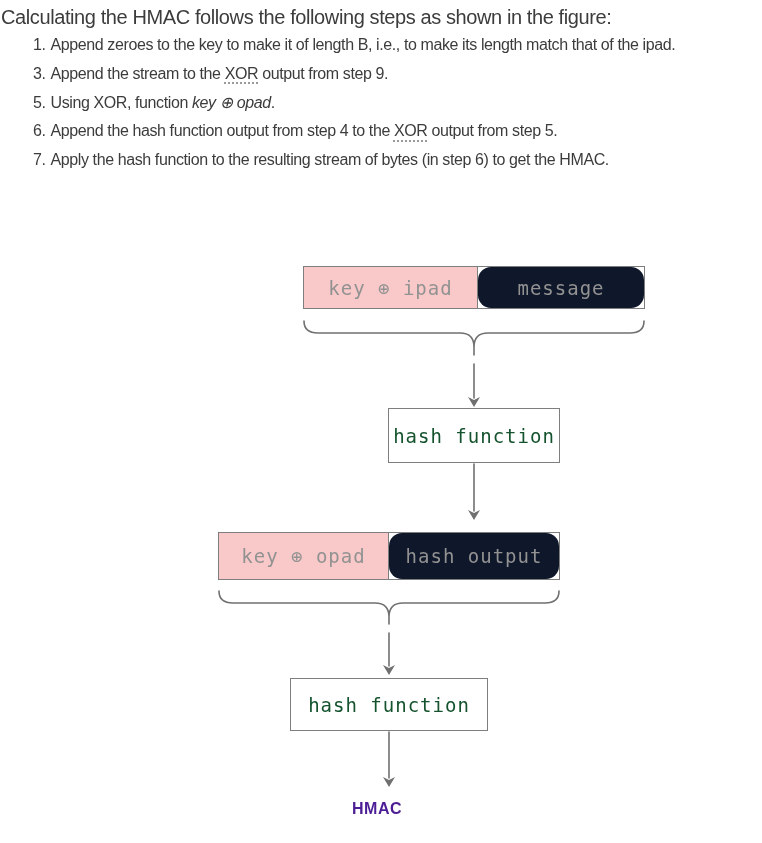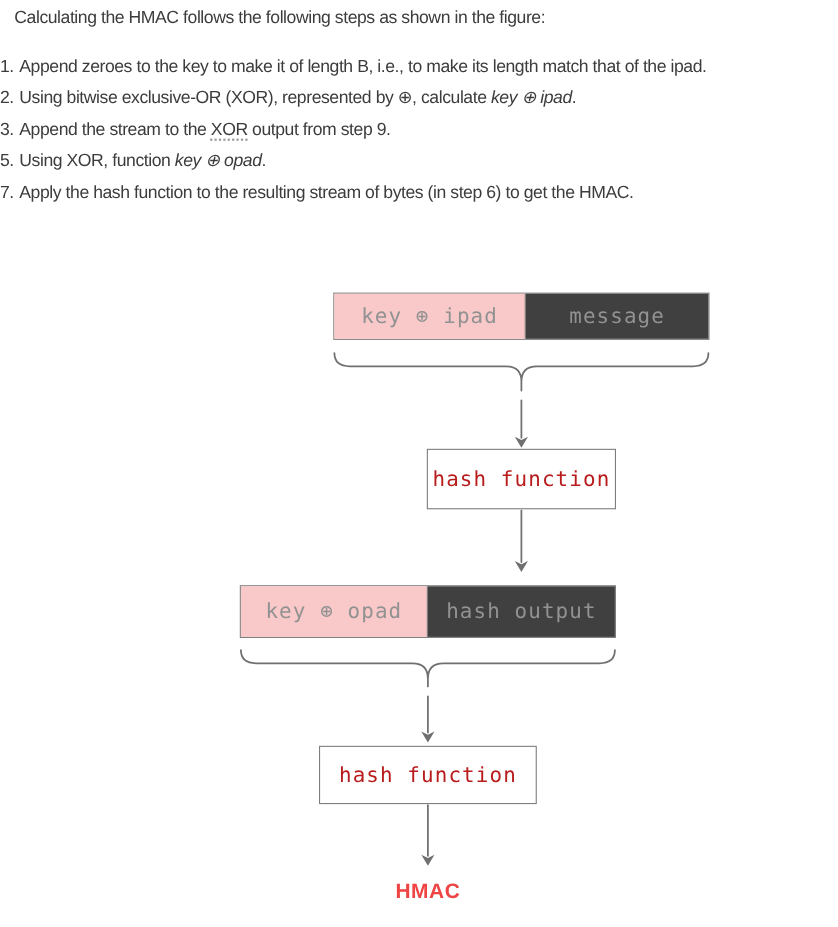--- a/index.html
+++ b/index.html
@@ -7,28 +7,29 @@
     width: 762px; height: 843px;
     background: #ffffff;
     overflow: hidden;
     font-family: "Liberation Sans", sans-serif;
     color: #3c3c3c;
   }
   .page { position: relative; width: 762px; height: 843px; }
 
   
   .intro {
-    margin: 3px 0 0 13px;
-    font-size: 16px;
+    margin: 3px 0 0 1px;
+    font-size: 20px;
     letter-spacing: -0.4px;
     line-height: 28px;
     white-space: nowrap;
   }
   .steps {
-    margin-top: 16px;
+    margin-top: 0;
+    padding-left: 33px;
   }
   .step {
     font-size: 16px;
     letter-spacing: -0.4px;
     line-height: 28.8px;
     white-space: nowrap;
   }
   .step .num { margin-right: 5px; }
   .seg-italic { font-style: italic; }
   .seg-dotted {
@@ -48,71 +49,71 @@
     font-family: "DejaVu Sans Mono", monospace;
     color: #929292;
     font-size: 19px;
     letter-spacing: 1px;
   }
   .dcell {
     display: flex; align-items: center; justify-content: center;
     box-sizing: border-box;
   }
   .cell-pad  { background: #f9c8c8; border-right: 1.5px solid #7e7e7e; }
-  .cell-data { background: #404040; flex: 1; }
+  .cell-data { background: #0f172a; flex: 1; border-radius: 13px; }
 
   #row1 { left: 303px; top: 263px; width: 342px; height: 43px; }
   #row1 .cell-pad { width: 174px; }
   #row2 { left: 218px; top: 529px; width: 342px; height: 48px; }
   #row2 .cell-pad { width: 170px; }
   .italic-cell { }
 
   .hashbox {
     position: absolute;
     box-sizing: border-box;
     border: 1.5px solid #7e7e7e;
     background: #ffffff;
     display: flex; align-items: center; justify-content: center;
     font-family: "DejaVu Sans Mono", monospace;
-    color: #b91c1c;
+    color: #14532d;
     font-size: 19px;
     letter-spacing: 1px;
   }
   #hashbox1 { left: 388px; top: 405px; width: 172px; height: 55px; }
   #hashbox2 { left: 290px; top: 675px; width: 198px; height: 53px; }
 
   #hmac-label {
     position: absolute;
-    left: 329px; top: 797px; width: 120px;
+    left: 317px; top: 797px; width: 120px;
     text-align: center;
     font-weight: bold;
-    font-size: 19px;
-    color: #ef4444;
+    font-size: 16px;
+    color: #4c1d95;
     letter-spacing: 0.5px;
   }
 </style>
 </head>
 <body>
 
 <div class="page">
 
   <div class="intro">Calculating the HMAC follows the following steps as shown in the figure:</div>
 
   <div class="steps">
     <div class="step">
       <span class="num">1.</span><span>Append zeroes to the key to make it of length B, i.e., to make its length match that of the ipad.</span>
     </div>
     <div class="step">
-      <span class="num">2.</span><span>Using bitwise exclusive-OR (XOR), represented by ⊕, calculate </span><span class="seg-italic">key ⊕ ipad</span><span>.</span>
-    </div>
-    <div class="step">
       <span class="num">3.</span><span>Append the stream to the </span><span class="seg-dotted">XOR</span><span> output from step 9.</span>
     </div>
     <div class="step">
       <span class="num">5.</span><span>Using XOR, function </span><span class="seg-italic">key ⊕ opad</span><span>.</span>
+    </div>
+    <div class="step">
+      <span class="num">6.</span><span>Append the hash function output from step 4 to the </span><span class="seg-dotted">XOR</span><span> output from step 5.</span>
     </div>
     <div class="step">
       <span class="num">7.</span><span>Apply the hash function to the resulting stream of bytes (in step 6) to get the HMAC.</span>
     </div>
   </div>
 
   <svg class="fig-layer" width="762" height="843" viewBox="0 0 762 843" stroke="#707070" stroke-width="1.6" fill="none" stroke-linecap="round">
 
     <path d="M 304 318 Q 304 330 318 330 L 460 330 Q 474 330 474 344 L 474 352 M 474 344 Q 474 330 488 330 L 630 330 Q 644 330 644 318"></path>
 

